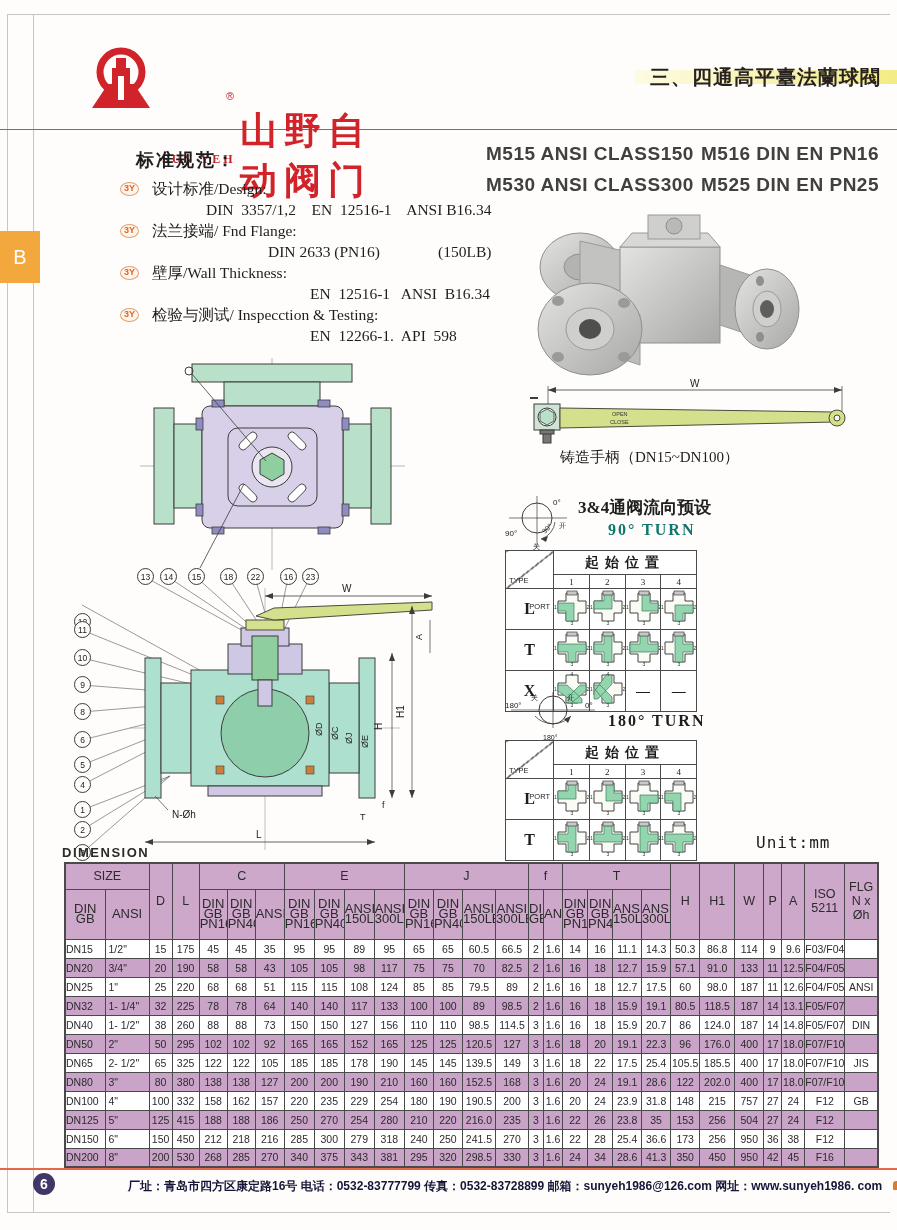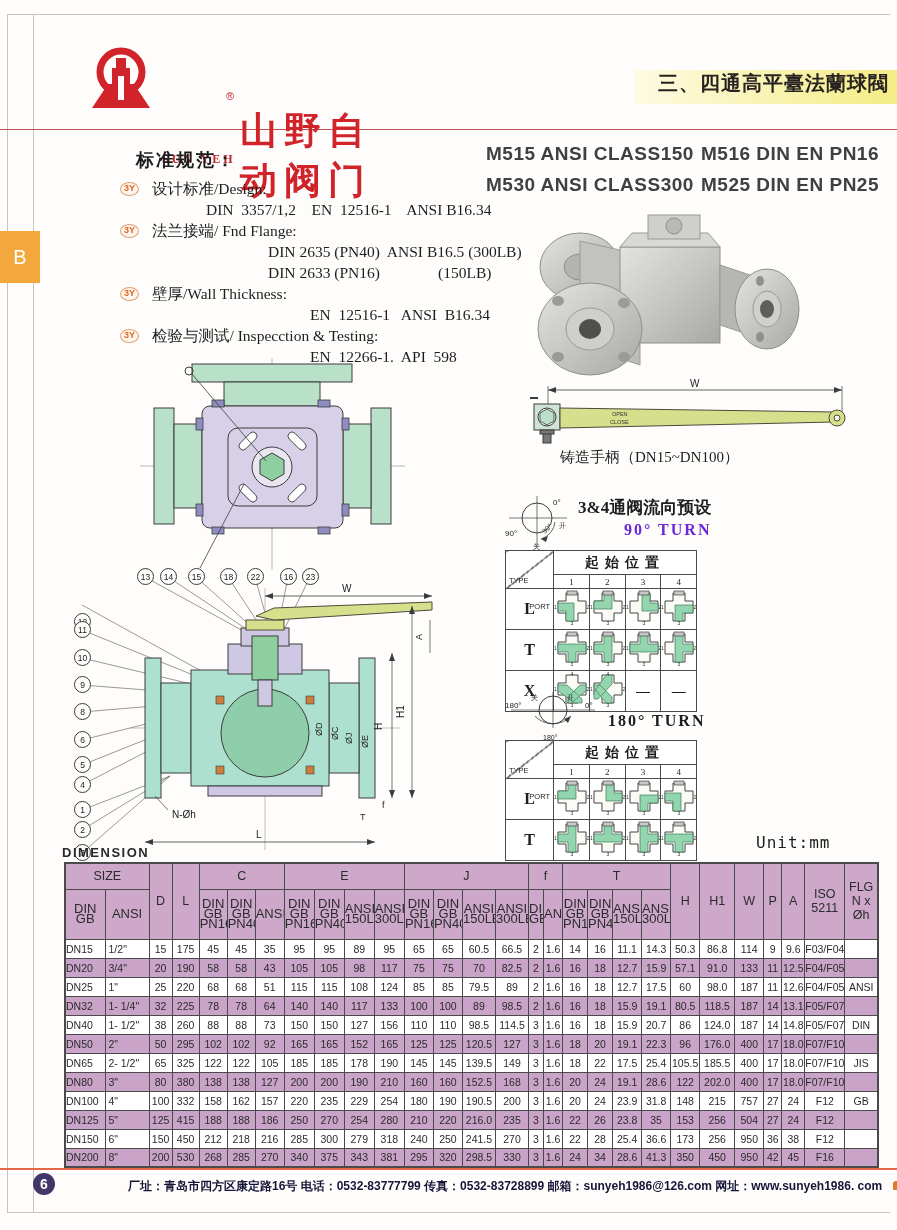--- a/index.html
+++ b/index.html
@@ -8,22 +8,22 @@
 
   .hline { position:absolute; height:1px; background:#c9c4bf; }
   .vline { position:absolute; width:1px; background:#c9c4bf; }
   .redline { position:absolute; height:1px; background:#c0504d; }
 
   
   #logo-box { position:absolute; left:78px; top:44px; width:330px; height:85px; }
   #brand-cn { position:absolute; left:162px; top:62px; font-size:37px; font-weight:bold; color:#d1232a; letter-spacing:7px; font-family:"Liberation Sans",sans-serif; }
   #sunyeh { position:absolute; left:84px; top:108px; font-size:12px; font-weight:bold; color:#c2232a; letter-spacing:3px; font-family:"Liberation Serif",serif; }
   #reg-mark { position:absolute; left:148px; top:46px; font-size:11px; color:#c2232a; }
-  #page-title-band { position:absolute; right:0; top:70px; width:262px; height:34px;
-    background:linear-gradient(to right,#fdfbe2,#f4ec85); display:flex; justify-content:flex-end; padding-right:8px; }
+  #page-title-band { position:absolute; right:0; top:70px; width:262px; height:14px;
+    background:linear-gradient(to right,#fdfbe2,#f4ec85); display:flex; align-items:center; justify-content:flex-end; padding-right:16px; }
   #page-title { font-size:20px; font-weight:bold; color:#272220; letter-spacing:1px; }
 
   
   #b-tab { position:absolute; left:0; top:231px; width:40px; height:52px; background:#f2a83c; color:#fff;
     display:flex; align-items:center; justify-content:center; font-size:20px; }
 
   
   #standards { position:absolute; left:120px; top:148px; width:360px; color:#1d1d1d; font-family:"Liberation Serif",serif; }
   #standards h3 { font-size:18px; letter-spacing:2px; margin-bottom:6px; margin-left:16px; font-weight:bold; }
   .std-item { font-size:15.5px; line-height:21px; }
@@ -36,21 +36,21 @@
   #models { position:absolute; left:486px; top:143px; width:404px; display:grid; grid-template-columns:215px 189px; row-gap:9px; }
   .model-item { color:#404040; font-size:19px; font-weight:bold; letter-spacing:0.5px; white-space:nowrap; }
 
   
   .abs { position:absolute; }
   svg text { font-family:"Liberation Sans",sans-serif; }
   #handle-caption { position:absolute; left:560px; top:448px; font-size:15px; color:#1d1d1d; font-family:"Liberation Serif",serif; }
 
   
   #flow-heading { position:absolute; left:578px; top:496px; font-size:17px; font-weight:bold; color:#1d1d1d; font-family:"Liberation Serif",serif; }
-  #turn90-title { position:absolute; left:624px; top:521px; font-size:16px; font-weight:bold; color:#6d28d9; font-family:"Liberation Serif",serif; letter-spacing:2px;}
+  #turn90-title { position:absolute; left:608px; top:521px; font-size:16px; font-weight:bold; color:#0f766e; font-family:"Liberation Serif",serif; letter-spacing:2px;}
   #turn180-title { position:absolute; left:608px; top:712px; font-size:16px; font-weight:bold; color:#1d1d1d; font-family:"Liberation Serif",serif; letter-spacing:2px;}
   .flow-table { border-collapse:collapse; table-layout:fixed; background:#fff; }
   .flow-table td, .flow-table th { border:1px solid #4a4a4a; text-align:center; vertical-align:middle; padding:0; color:#1d1d1d; }
   .ft-start { font-size:14px; font-weight:bold; font-family:"Liberation Serif",serif; letter-spacing:6px; height:24px; }
   .ft-num { font-size:9px; height:14px; font-family:"Liberation Serif",serif; }
   .ft-type { font-size:16px; font-family:"Liberation Serif",serif; font-weight:bold; }
   .ft-cell { height:37px; }
   .diag { position:relative; background:
       linear-gradient(to bottom right, transparent calc(50% - 0.6px), #4a4a4a calc(50% - 0.6px), #4a4a4a calc(50% + 0.6px), transparent calc(50% + 0.6px)); }
   .diag .p { position:absolute; top:3px; right:3px; font-size:7.5px;margin-top:48px; }
@@ -119,21 +119,20 @@
             <span class="badge-3y">3Y</span>
             <span>设计标准/Design:</span>
           </div>
           <div class="std-line ind1">DIN  3357/1,2    EN  12516-1    ANSI B16.34</div>
         </div>
         <div class="std-item">
           <div class="std-label">
             <span class="badge-3y">3Y</span>
             <span>法兰接端/ Fnd  Flange:</span>
           </div>
-          <div class="std-line ind2">DIN 2635 (PN40)  ANSI B16.5 (300LB)</div>
           <div class="std-line ind2">DIN 2633 (PN16)               (150LB)</div>
         </div>
         <div class="std-item">
           <div class="std-label">
             <span class="badge-3y">3Y</span>
             <span>壁厚/Wall  Thickness:</span>
           </div>
           <div class="std-line ind3">EN  12516-1   ANSI  B16.34</div>
         </div>
         <div class="std-item">

